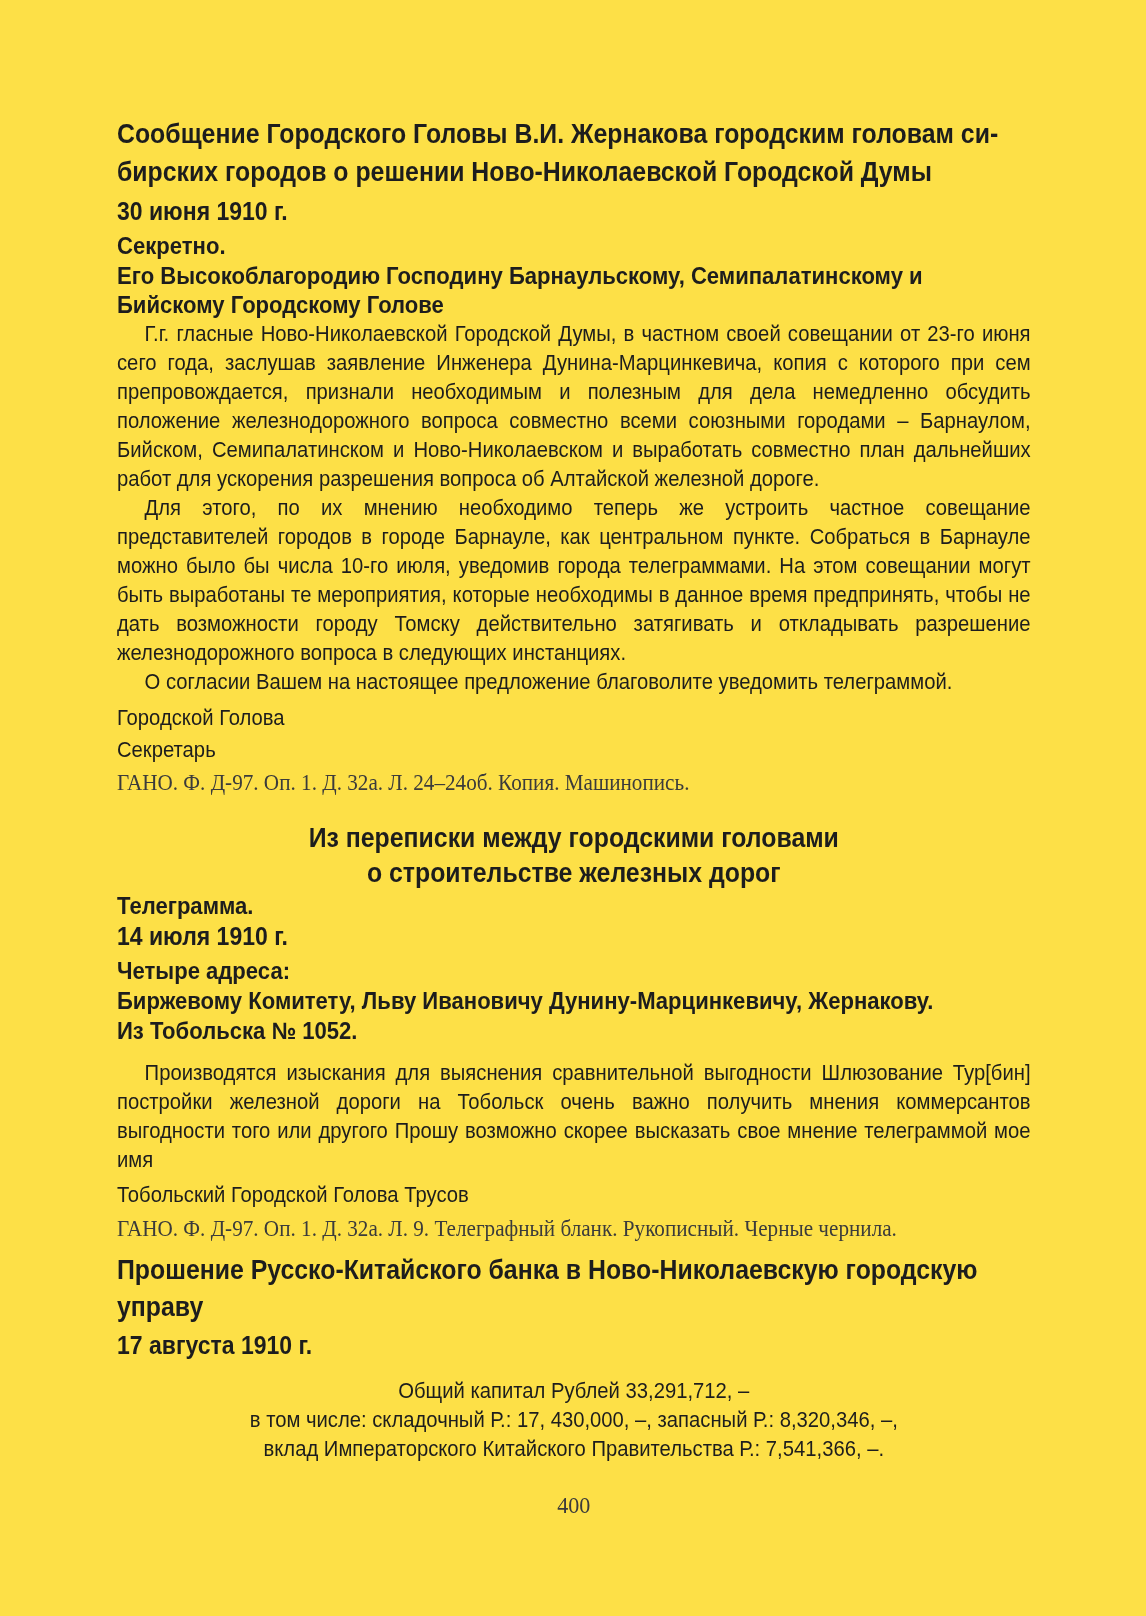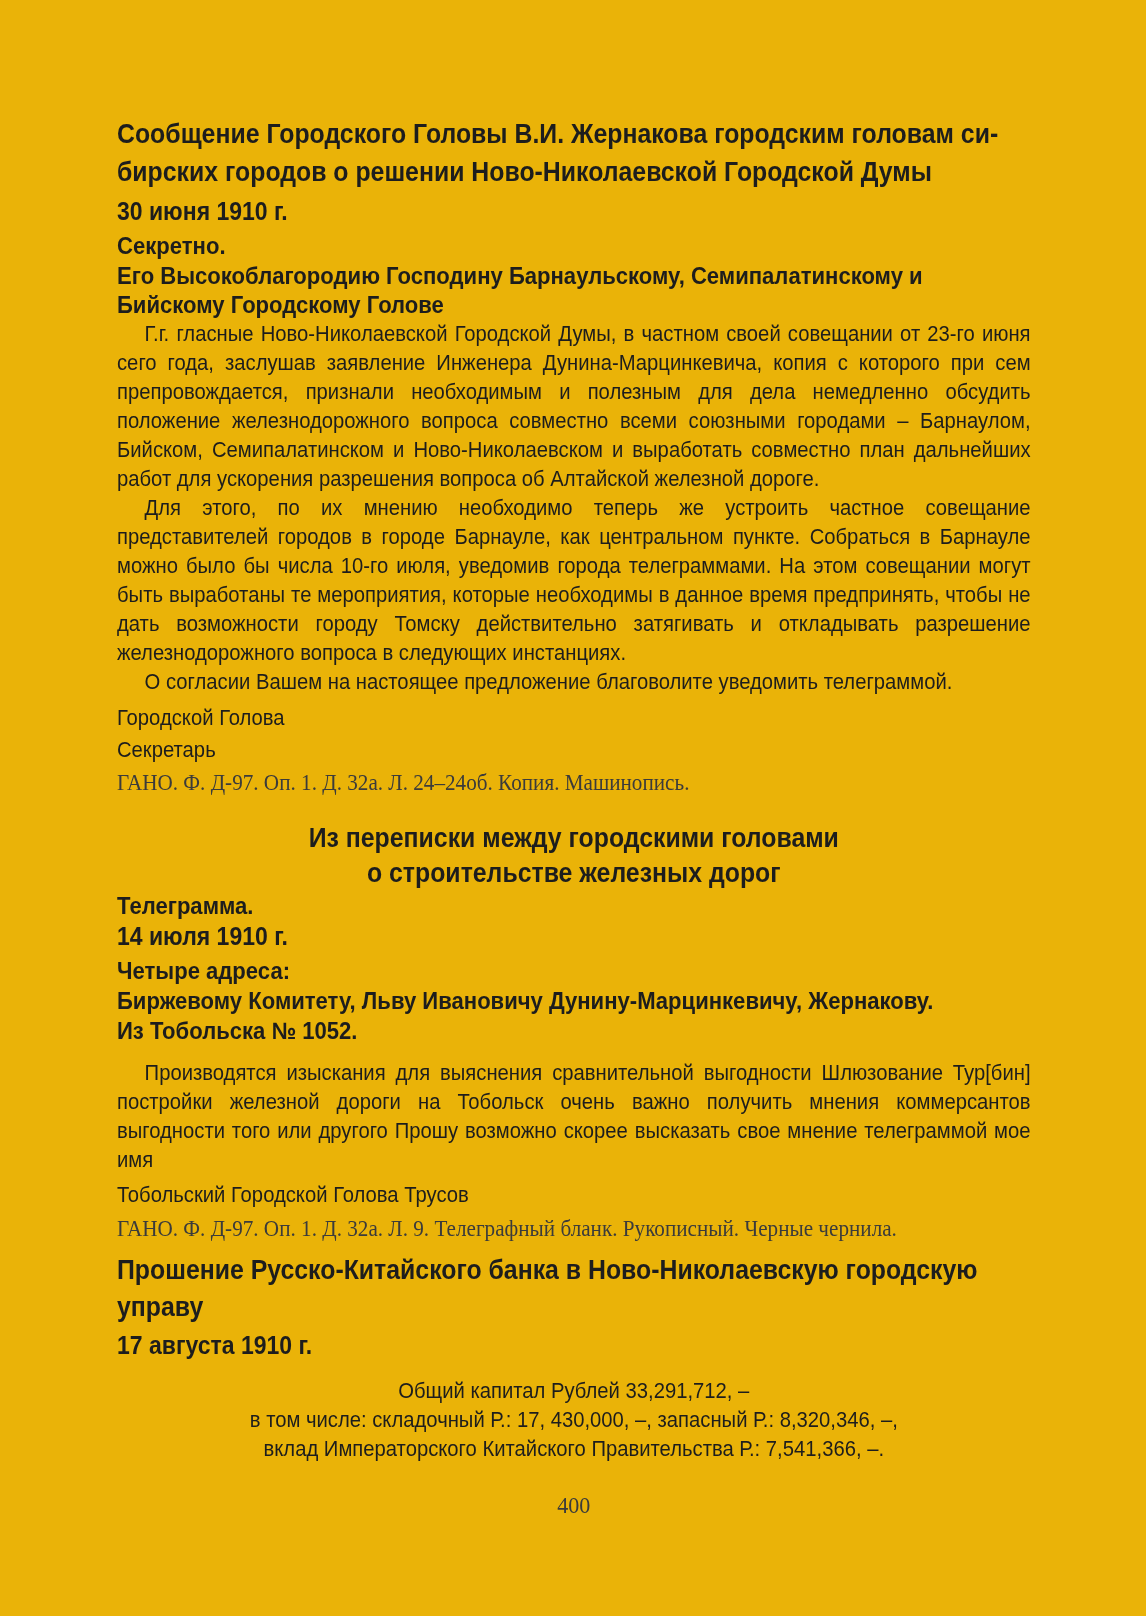--- a/index.html
+++ b/index.html
@@ -1,21 +1,21 @@
 <!DOCTYPE html>
 <html><head>
 <meta charset="utf-8">
 <style>
   * { margin: 0; padding: 0; box-sizing: border-box; }
   html, body { background: #ffffff; }
   .page {
     position: relative;
     width: 1146px;
     height: 1616px;
-    background: #eab308;
+    background: #fde047;
     overflow: hidden;
     font-family: "Liberation Sans", sans-serif;
     color: #1d1d1d;
   }
   .content {
     position: absolute;
     left: 117px;
     top: 0;
     width: 993px;
     transform: scaleX(0.92);

